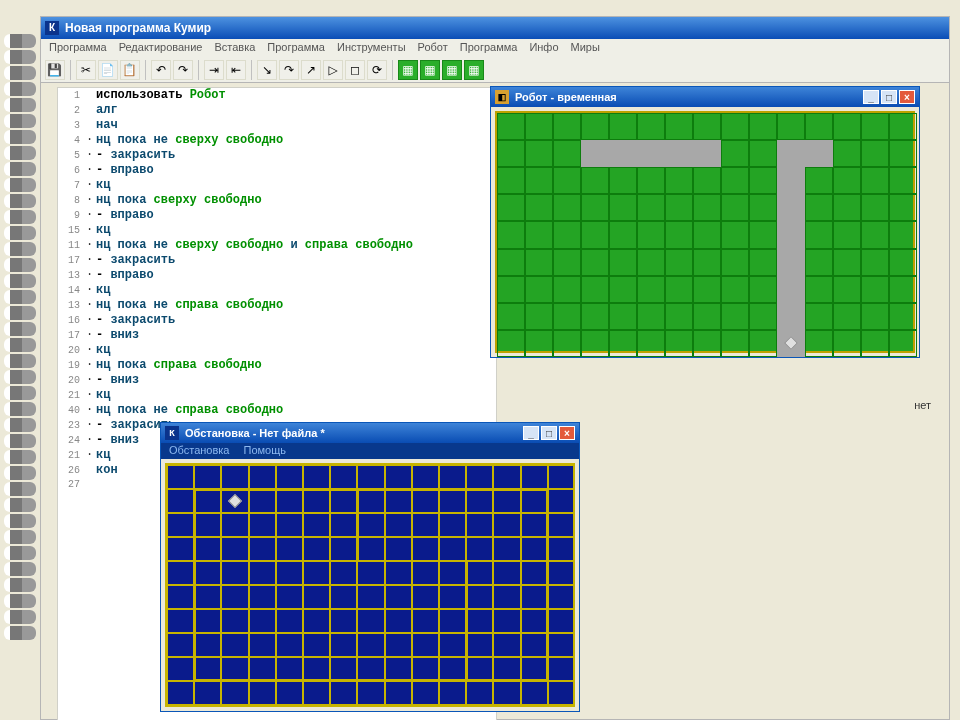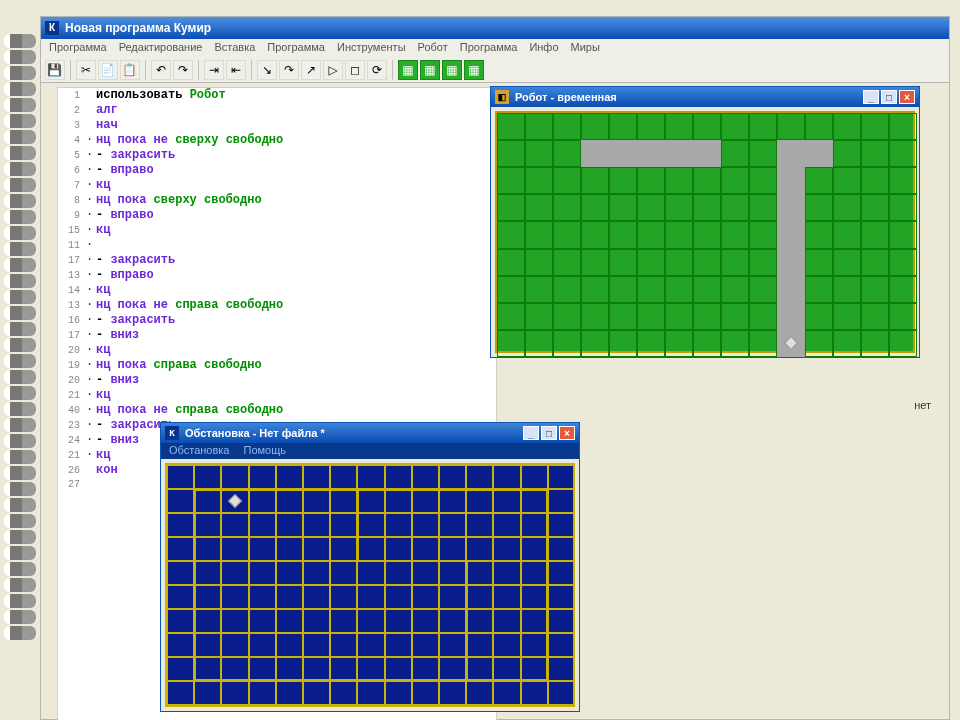--- a/index.html
+++ b/index.html
@@ -92,21 +92,21 @@
 }
 .editor .num {
   width: 24px;
   text-align: right;
   color: #888;
   padding-right: 6px;
   font-size: 10px;
 }
 .editor .dot { width: 10px; color: #333; }
 .editor .code { white-space: pre; }
-.editor .kw-blue { color: #6d28d9; font-weight: bold; }
+.editor .kw-blue { color: #0c4a6e; font-weight: bold; }
 .editor .kw-green { color: #009000; font-weight: bold; }
 .editor .kw-black { color: #000; font-weight: bold; }
 
 .float-win {
   position: absolute;
   border: 1px solid #0a56b8;
   background: #ece9d8;
 }
 .float-win .tb {
   height: 20px;
@@ -314,20 +314,21 @@
         <span class="code"><span class="kw-black">- </span><span class="kw-blue">вправо</span></span>
       </div>
       <div class="line">
         <span class="num">15</span>
         <span class="dot">·</span>
         <span class="code"><span class="kw-blue">кц</span></span>
       </div>
       <div class="line">
         <span class="num">11</span>
         <span class="dot">·</span>
+        <span class="code"><span class="kw-blue">нц пока не </span><span class="kw-green">сверху свободно</span><span class="kw-blue"> и </span><span class="kw-green">справа свободно</span></span>
       </div>
       <div class="line">
         <span class="num">17</span>
         <span class="dot">·</span>
         <span class="code"><span class="kw-black">- </span><span class="kw-blue">закрасить</span></span>
       </div>
       <div class="line">
         <span class="num">13</span>
         <span class="dot">·</span>
         <span class="code"><span class="kw-black">- </span><span class="kw-blue">вправо</span></span>

